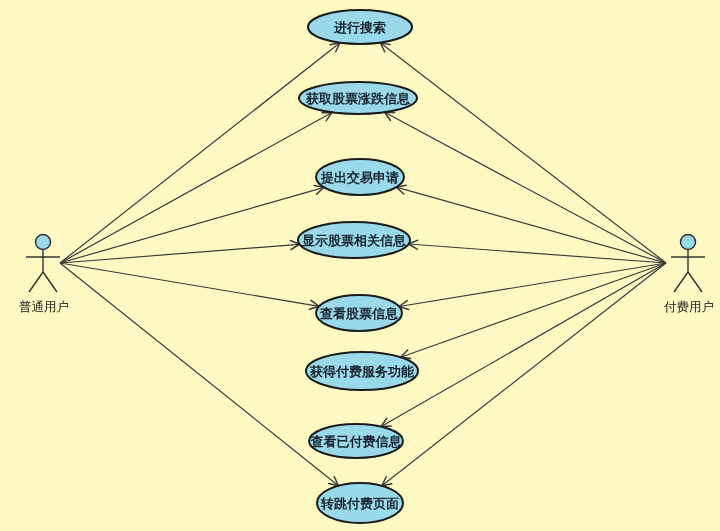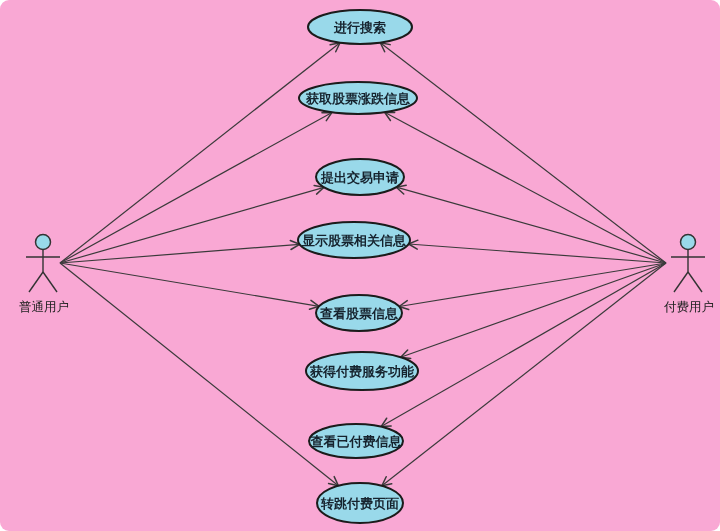--- a/index.html
+++ b/index.html
@@ -4,24 +4,23 @@
 <style>
   html, body {
     margin: 0;
     padding: 0;
     background: #ffffff;
   }
   #canvas {
     position: relative;
     width: 720px;
     height: 531px;
-    background: #f9a8d4;
+    background: #fef9c3;
     overflow: hidden;
     font-family: "Liberation Sans", "DejaVu Sans", sans-serif;
-    border-radius: 9px;
   }
   svg { display: block; }
   .uc-label {
     font-family: "Liberation Sans", "DejaVu Sans", sans-serif;
     font-size: 13px;
     font-weight: 600;
     fill: #16232e;
   }
   .actor-label {
     font-family: "Liberation Sans", "DejaVu Sans", sans-serif;

